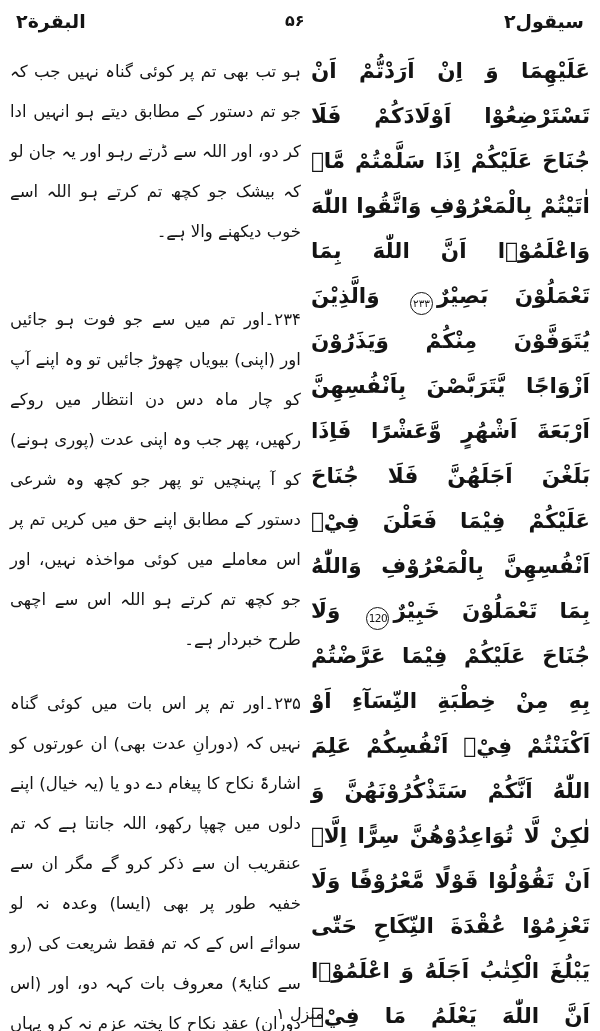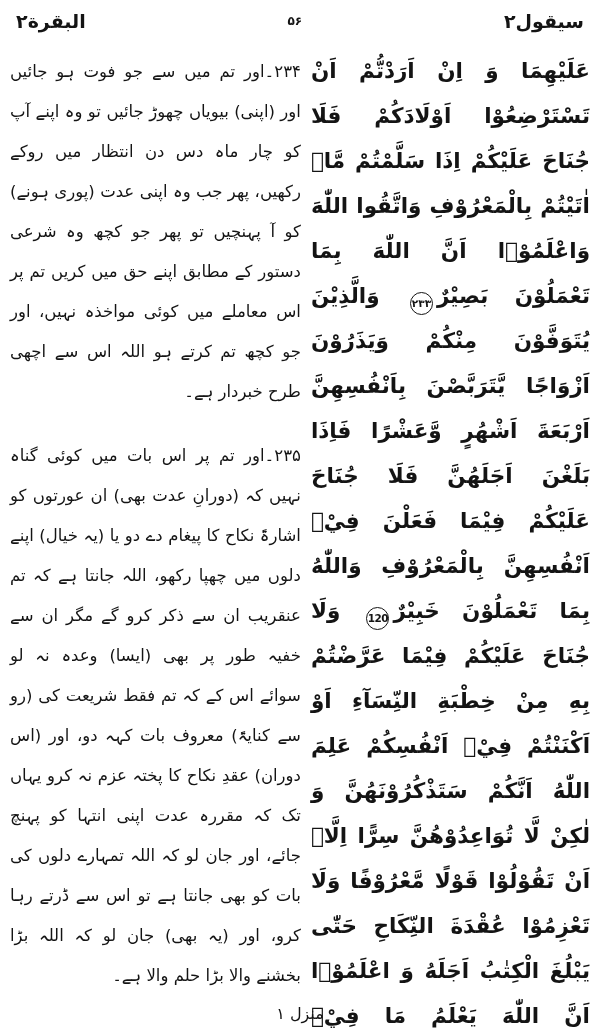--- a/index.html
+++ b/index.html
@@ -21,21 +21,21 @@
     direction: rtl;
     display: flex;
     justify-content: space-between;
     align-items: flex-start;
     font-weight: bold;
     font-size: 19px;
     line-height: 26px;
     padding: 2px 6px 0 6px;
     height: 38px;
   }
-  .page-header .center-num { font-size: 12px; }
+  .page-header .center-num { font-size: 16px; }
   
   .columns {
     display: flex;
     flex-direction: row;
     gap: 10px;
     align-items: flex-start;
   }
   .translation-col {
     width: 296px;
     direction: rtl;
@@ -59,21 +59,21 @@
   }
   
   .ayah-badge {
     display: inline-flex;
     align-items: center;
     justify-content: center;
     width: 23px; height: 23px;
     border: 1.7px solid #141414;
     border-radius: 50%;
     font-size: 10.5px;
-    font-weight: bold;
+    font-weight: normal;
     line-height: 1;
     vertical-align: -4px;
     margin: 0 4px;
     letter-spacing: -0.5px;
   }
   
   .page-footer {
     position: absolute;
     bottom: 8px; left: 50%;
     transform: translateX(-50%);
@@ -89,20 +89,21 @@
 
   <header class="page-header">
     <span>سيقول۲</span>
     <span class="center-num">۵۶</span>
     <span>البقرة۲</span>
   </header>
 
   <main class="columns">
 
     <section class="translation-col">
+      <p class="para1">ہو تب بھی تم پر کوئی گناہ نہیں جب کہ جو تم دستور کے مطابق دیتے ہو انہیں ادا کر دو، اور اللہ سے ڈرتے رہو اور یہ جان لو کہ بیشک جو کچھ تم کرتے ہو اللہ اسے خوب دیکھنے والا ہے۔</p>
       <p class="para2">۲۳۴۔اور تم میں سے جو فوت ہو جائیں اور (اپنی) بیویاں چھوڑ جائیں تو وہ اپنے آپ کو چار ماہ دس دن انتظار میں روکے رکھیں، پھر جب وہ اپنی عدت (پوری ہونے) کو آ پہنچیں تو پھر جو کچھ وہ شرعی دستور کے مطابق اپنے حق میں کریں تم پر اس معاملے میں کوئی مواخذہ نہیں، اور جو کچھ تم کرتے ہو اللہ اس سے اچھی طرح خبردار ہے۔</p>
       <p class="para3">۲۳۵۔اور تم پر اس بات میں کوئی گناہ نہیں کہ (دورانِ عدت بھی) ان عورتوں کو اشارۃً نکاح کا پیغام دے دو یا (یہ خیال) اپنے دلوں میں چھپا رکھو، اللہ جانتا ہے کہ تم عنقریب ان سے ذکر کرو گے مگر ان سے خفیہ طور پر بھی (ایسا) وعدہ نہ لو سوائے اس کے کہ تم فقط شریعت کی (رو سے کنایۃً) معروف بات کہہ دو، اور (اس دوران) عقدِ نکاح کا پختہ عزم نہ کرو یہاں تک کہ مقررہ عدت اپنی انتہا کو پہنچ جائے، اور جان لو کہ اللہ تمہارے دلوں کی بات کو بھی جانتا ہے تو اس سے ڈرتے رہا کرو، اور (یہ بھی) جان لو کہ اللہ بڑا بخشنے والا بڑا حلم والا ہے۔</p>
     </section>
 
     <section class="quran-col">
       <span>عَلَيْهِمَا وَ اِنْ اَرَدْتُّمْ اَنْ تَسْتَرْضِعُوْا اَوْلَادَكُمْ فَلَا جُنَاحَ عَلَيْكُمْ اِذَا سَلَّمْتُمْ مَّاۤ اٰتَيْتُمْ بِالْمَعْرُوْفِ وَاتَّقُوا اللّٰهَ وَاعْلَمُوْۤا اَنَّ اللّٰهَ بِمَا تَعْمَلُوْنَ بَصِيْرٌ</span><span class="ayah-badge">۲۳۳</span>
       <span>وَالَّذِيْنَ يُتَوَفَّوْنَ مِنْكُمْ وَيَذَرُوْنَ اَزْوَاجًا يَّتَرَبَّصْنَ بِاَنْفُسِهِنَّ اَرْبَعَةَ اَشْهُرٍ وَّعَشْرًا فَاِذَا بَلَغْنَ اَجَلَهُنَّ فَلَا جُنَاحَ عَلَيْكُمْ فِيْمَا فَعَلْنَ فِيْۤ اَنْفُسِهِنَّ بِالْمَعْرُوْفِ وَاللّٰهُ بِمَا تَعْمَلُوْنَ خَبِيْرٌ</span><span class="ayah-badge">120</span>
       <span>وَلَا جُنَاحَ عَلَيْكُمْ فِيْمَا عَرَّضْتُمْ بِهِ مِنْ خِطْبَةِ النِّسَآءِ اَوْ اَكْنَنْتُمْ فِيْۤ اَنْفُسِكُمْ عَلِمَ اللّٰهُ اَنَّكُمْ سَتَذْكُرُوْنَهُنَّ وَ لٰكِنْ لَّا تُوَاعِدُوْهُنَّ سِرًّا اِلَّاۤ اَنْ تَقُوْلُوْا قَوْلًا مَّعْرُوْفًا وَلَا تَعْزِمُوْا عُقْدَةَ النِّكَاحِ حَتّٰى يَبْلُغَ الْكِتٰبُ اَجَلَهُ وَ اعْلَمُوْۤا اَنَّ اللّٰهَ يَعْلَمُ مَا فِيْۤ اَنْفُسِكُمْ فَاحْذَرُوْهُ وَاعْلَمُوْۤا اَنَّ اللّٰهَ غَفُوْرٌ حَلِيْمٌ</span>
     </section>
 

